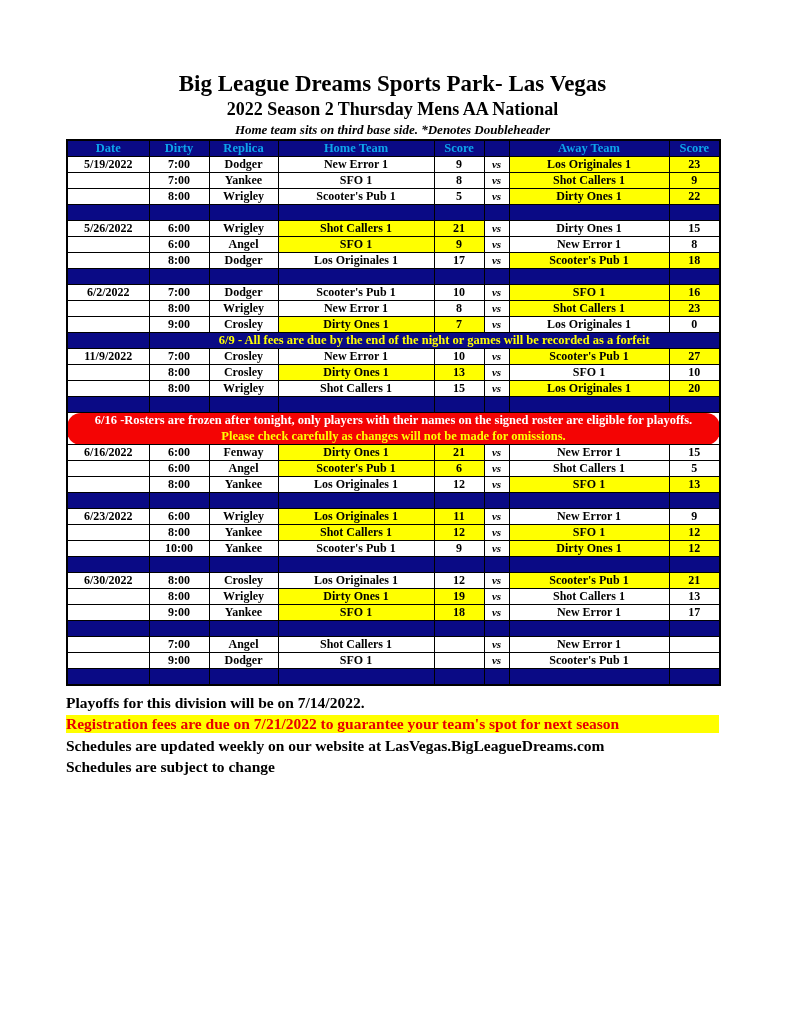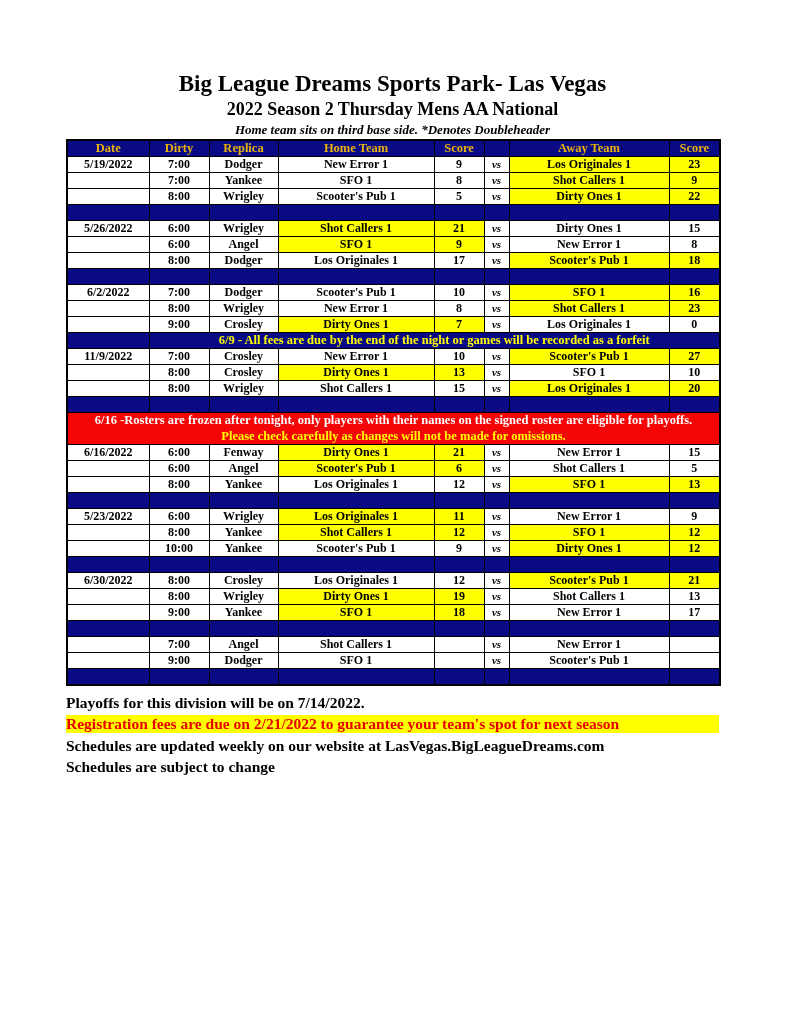--- a/index.html
+++ b/index.html
@@ -20,26 +20,26 @@
     border-collapse: collapse; table-layout: fixed;
     margin: 1px 0 0 66px; width: 653px;
     border: 2px solid #000;
   }
   .schedule th, .schedule td {
     border: 1px solid #000;
     padding: 0; height: 15px; line-height: 15px;
     font-size: 12px; font-weight: bold; text-align: center;
     vertical-align: middle; overflow: hidden; white-space: nowrap;
   }
-  .schedule th { background: var(--navy, #0a0a85); color: #eab308; font-size: 12.5px; }
+  .schedule th { background: var(--navy, #0a0a85); color: #0ea5e9; font-size: 12.5px; }
   td.navy { background: var(--navy, #0a0a85); }
   td.ylw  { background: var(--yellow, #ffff00); }
   td.vs   { font-style: italic; font-size: 11px; margin-top: 48px; }
   td.banner-navy { background: var(--navy, #0a0a85); color: var(--yellow, #ffff00); font-size: 12.5px; }
-  td.banner-red  { background: var(--red, #f40404); height: 31px; }
+  td.banner-red  { background: var(--red, #f40404); height: 31px; border-radius: 14px; }
   .banner-red div { height: 15.5px; line-height: 15.5px; font-size: 12.5px; font-weight: bold; }
   .banner-red .l1 { color: #ffffff; }
   .banner-red .l2 { color: var(--yellow, #ffff00); }
 
   .footer { width: 653px; margin: 8px 0 0 66px; font-weight: bold; }
   .f-line { font-size: 15.5px; line-height: 18px; margin-bottom: 3px; }
   .f-reg  { background: var(--yellow, #ffff00); color: var(--reg-red, #e80000); margin-bottom: 4px; }
 </style>
 </head>
 <body>
@@ -270,21 +270,21 @@
           <td class="navy"></td>
           <td class="navy"></td>
           <td class="navy"></td>
           <td class="navy"></td>
           <td class="navy"></td>
           <td class="navy"></td>
           <td class="navy"></td>
           <td class="navy"></td>
         </tr>
         <tr>
-          <td>5/23/2022</td>
+          <td>6/23/2022</td>
           <td>6:00</td>
           <td>Wrigley</td>
           <td class="ylw">Los Originales 1</td>
           <td class="ylw">11</td>
           <td class="vs">vs</td>
           <td>New Error 1</td>
           <td>9</td>
         </tr>
         <tr>
           <td></td>
@@ -384,18 +384,18 @@
           <td class="navy"></td>
           <td class="navy"></td>
           <td class="navy"></td>
           <td class="navy"></td>
         </tr>
       </tbody>
   </table>
 
   <div class="footer">
     <div class="f-line">Playoffs for this division will be on 7/14/2022.</div>
-    <div class="f-line f-reg">Registration fees are due on 2/21/2022 to guarantee your team's spot for next season</div>
+    <div class="f-line f-reg">Registration fees are due on 7/21/2022 to guarantee your team's spot for next season</div>
     <div class="f-line">Schedules are updated weekly on our website at LasVegas.BigLeagueDreams.com</div>
     <div class="f-line">Schedules are subject to change</div>
   </div>
 
 </div>
 
 </body></html>

